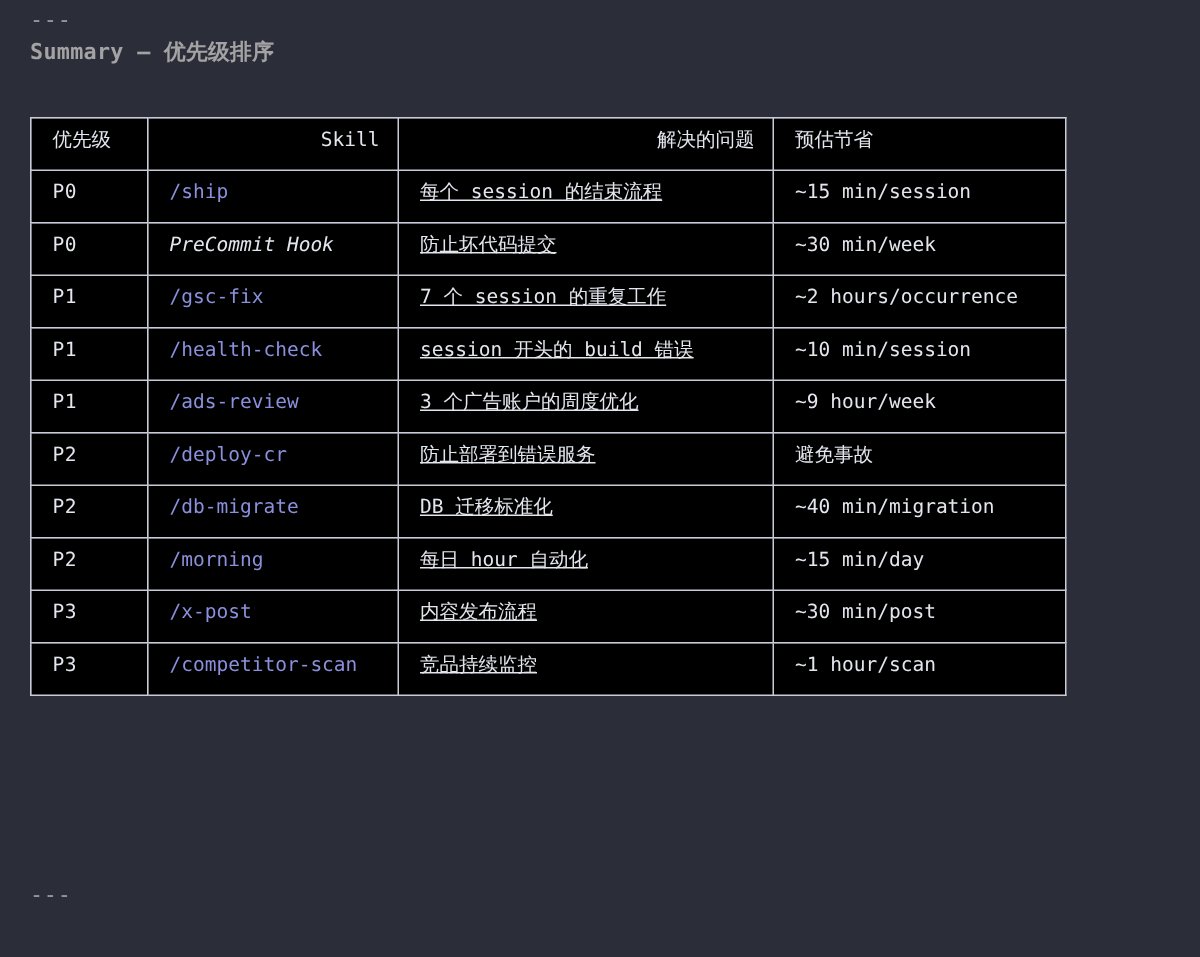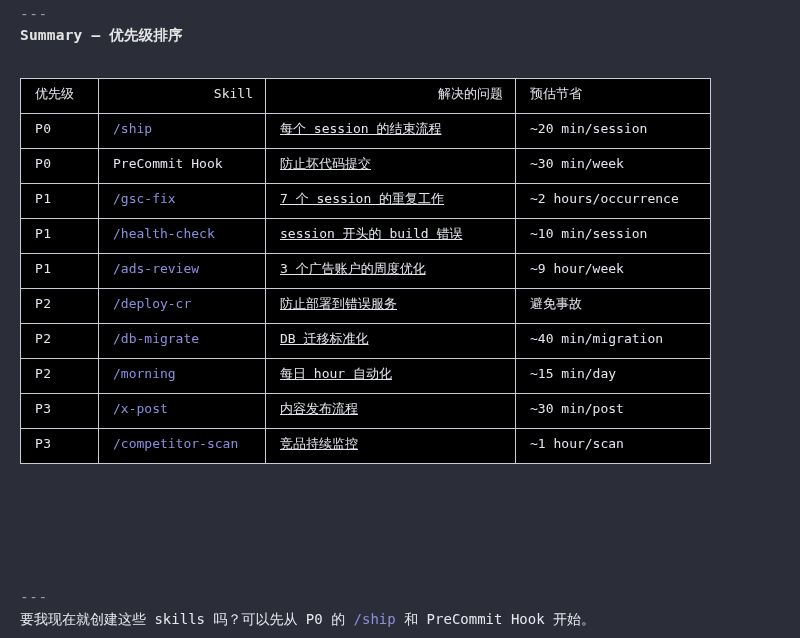--- a/index.html
+++ b/index.html
@@ -32,21 +32,21 @@
     color: #9a9dae;
     line-height: 18px;
     white-space: pre;
   }
   .doc-title {
     position: absolute;
     left: 20px;
     top: 25px;
     font-size: 14.5px;
     font-weight: bold;
-    color: #e5e5e5;
+    color: #a3a3a3;
     line-height: 20px;
     letter-spacing: 0.2px;
     white-space: pre;
   }
 
   
   .table-wrap {
     position: absolute;
     left: 20px;
     top: 78px;
@@ -83,21 +83,21 @@
   th.h-saving  { text-align: left; }
 
   th { color: #dfe1ea; }
 
   td.c-prio {
     font-weight: bold;
     letter-spacing: 0.4px;
     color: #eef0f6;
   }
   td.c-skill.cmd  { color: #8b90dd; }
-  td.c-skill.plain { color: #e4e6ee; }
+  td.c-skill.plain { color: #e4e6ee; font-style: italic; }
   td.c-problem { color: #e4e6ee; text-decoration: underline; }
   td.c-saving  { color: #e4e6ee; }
 
   
   .footer {
     position: absolute;
     left: 20px;
     top: 588px;
     width: 770px;
   }
@@ -139,21 +139,21 @@
           <th class="h-skill">Skill</th>
           <th class="h-problem">解决的问题</th>
           <th class="h-saving">预估节省</th>
         </tr>
       </thead>
       <tbody id="table-body">
           <tr>
             <td class="c-prio">P0</td>
             <td class="c-skill cmd">/ship</td>
             <td class="c-problem">每个 session 的结束流程</td>
-            <td class="c-saving">~20 min/session</td>
+            <td class="c-saving">~15 min/session</td>
           </tr>
           <tr>
             <td class="c-prio">P0</td>
             <td class="c-skill plain">PreCommit Hook</td>
             <td class="c-problem">防止坏代码提交</td>
             <td class="c-saving">~30 min/week</td>
           </tr>
           <tr>
             <td class="c-prio">P1</td>
             <td class="c-skill cmd">/gsc-fix</td>
@@ -201,16 +201,15 @@
             <td class="c-skill cmd">/competitor-scan</td>
             <td class="c-problem">竞品持续监控</td>
             <td class="c-saving">~1 hour/scan</td>
           </tr>
         </tbody>
     </table>
   </div>
 
   <div class="footer">
     <div class="hr-dashes-2">---</div>
-    <div class="closing"><span>要我现在就创建这些 skills 吗？可以先从 P0 的 </span><span class="cmd-inline">/ship</span><span> 和 PreCommit Hook 开始。</span></div>
   </div>
 
 </div>
 
 </body></html>

